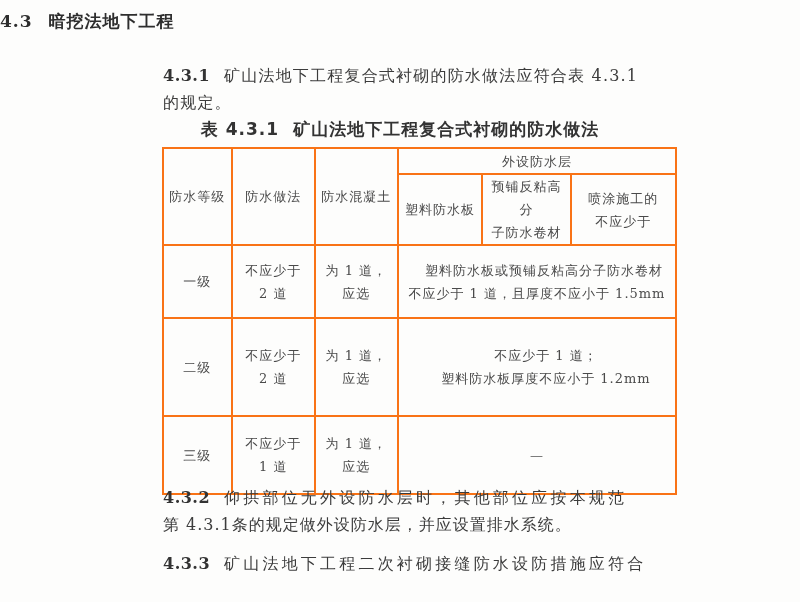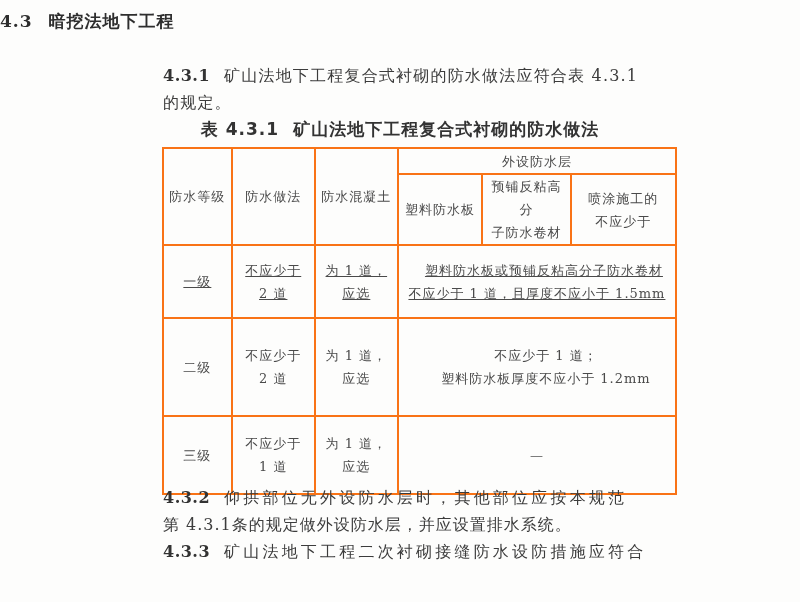--- a/index.html
+++ b/index.html
@@ -42,21 +42,21 @@
     }
     .para .clause-num {
       font-weight: bold;
       color: #333;
       margin-right: 14px;
       letter-spacing: 0.5px;
     }
     .p431 { top: 62px; }
     .p432 { top: 484px; letter-spacing: 3.2px; }
     .p432 .line2 { letter-spacing: 1px; margin-top: 16px; }
-    .p433 { top: 538px; letter-spacing: 3.2px; }
+    .p433 { top: 550px; letter-spacing: 3.2px; }
     .p433 .line2 { letter-spacing: 1px; }
     .table-caption {
       position: absolute;
       top: 118px;
       left: 0;
       width: 800px;
       text-align: center;
       font-family: "DejaVu Sans", "Liberation Sans", sans-serif;
       font-weight: bold;
       font-size: 17px;
@@ -86,21 +86,21 @@
       letter-spacing: 1px;
     }
     .col1 { width: 62px; }
     .col2 { width: 75px; }
     .col3 { width: 75px; }
     .col4 { width: 76px; }
     .col5 { width: 80px; }
     .col6 { width: 95px; }
     tr.h1 { height: 26px; }
     tr.h2 { height: 69px; }
-    tr.r1 { height: 73px; text-decoration: underline; }
+    tr.r1 { height: 73px; }
     tr.r2 { height: 98px; }
     tr.r3 { height: 78px; }
     td.left { text-align: left; padding-left: 8px; }
     .indent { display: inline-block; width: 14px; }
     .dash { color: #666; }
   </style>
 </head>
 <body>
 
 <div class="section-title">

